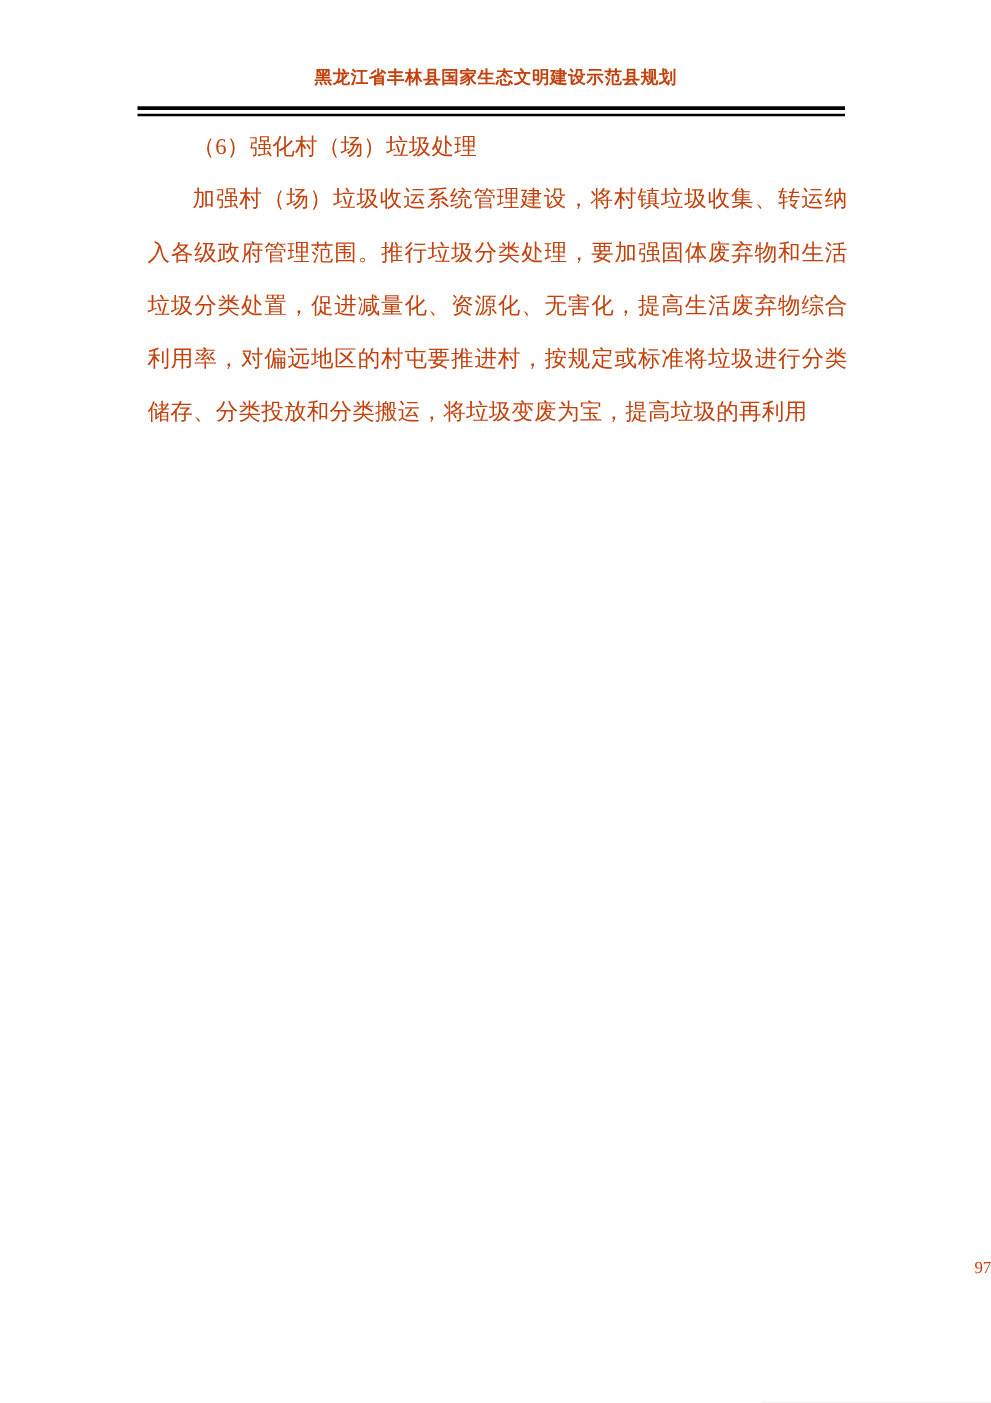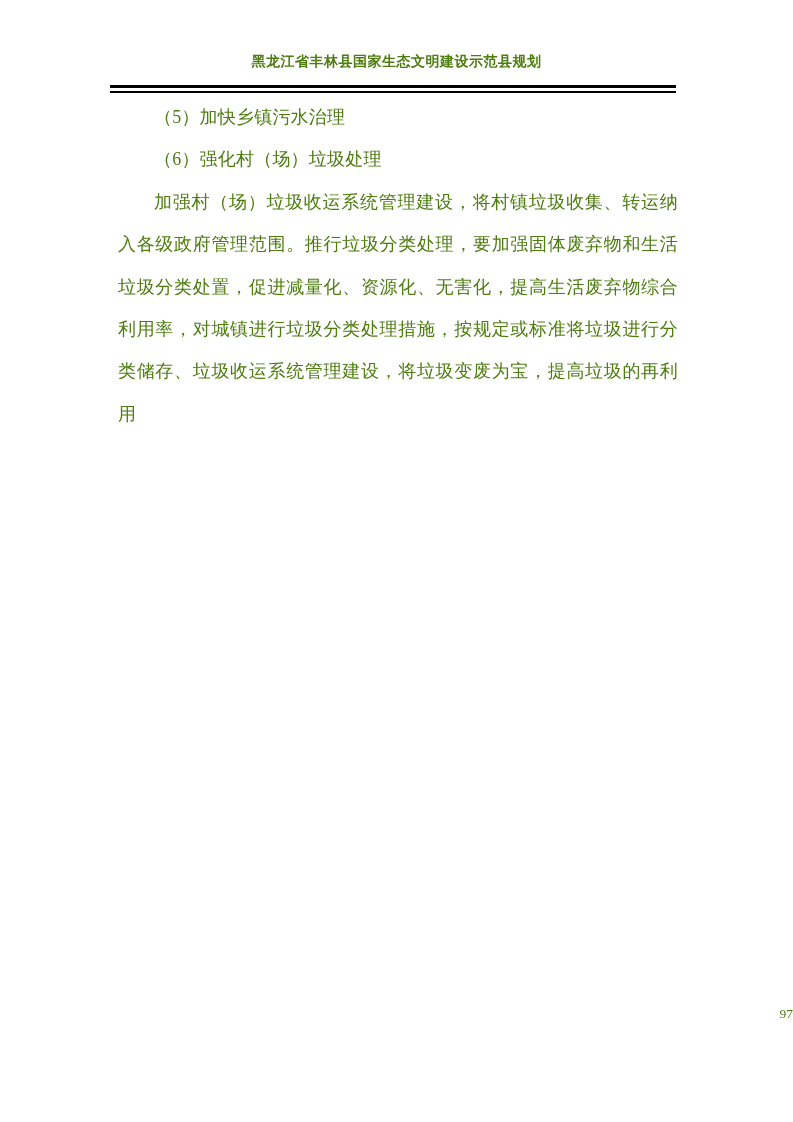--- a/index.html
+++ b/index.html
@@ -8,21 +8,21 @@
     background: #e8e8e8;
   }
   .page {
     position: relative;
     width: 793px;
     height: 1122px;
     margin: 0 auto;
     background: #ffffff;
     overflow: hidden;
     font-family: "Liberation Serif", "DejaVu Serif", serif;
-    color: #4d7c0f;
+    color: #c2410c;
   }
   .header-title {
     position: absolute;
     top: 53px;
     left: 0;
     right: 0;
     text-align: center;
     font-size: 14px;
     font-weight: bold;
     letter-spacing: 0.5px;
@@ -67,22 +67,21 @@
 </head>
 <body>
 
 <div class="page">
 
   <div class="header-title">黑龙江省丰林县国家生态文明建设示范县规划</div>
 
   <div class="header-rule"></div>
 
   <div class="content">
-    <p class="para indent">（5）加快乡镇污水治理</p>
     <p class="para indent">（6）强化村（场）垃圾处理</p>
-    <p class="para indent">加强村（场）垃圾收运系统管理建设，将村镇垃圾收集、转运纳入各级政府管理范围。推行垃圾分类处理，要加强固体废弃物和生活垃圾分类处置，促进减量化、资源化、无害化，提高生活废弃物综合利用率，对城镇进行垃圾分类处理措施，按规定或标准将垃圾进行分类储存、垃圾收运系统管理建设，将垃圾变废为宝，提高垃圾的再利用</p>
+    <p class="para indent">加强村（场）垃圾收运系统管理建设，将村镇垃圾收集、转运纳入各级政府管理范围。推行垃圾分类处理，要加强固体废弃物和生活垃圾分类处置，促进减量化、资源化、无害化，提高生活废弃物综合利用率，对偏远地区的村屯要推进村，按规定或标准将垃圾进行分类储存、分类投放和分类搬运，将垃圾变废为宝，提高垃圾的再利用</p>
   </div>
 
   <div class="footer">
     <span>97</span>
   </div>
 
 </div>
 
 </body></html>

